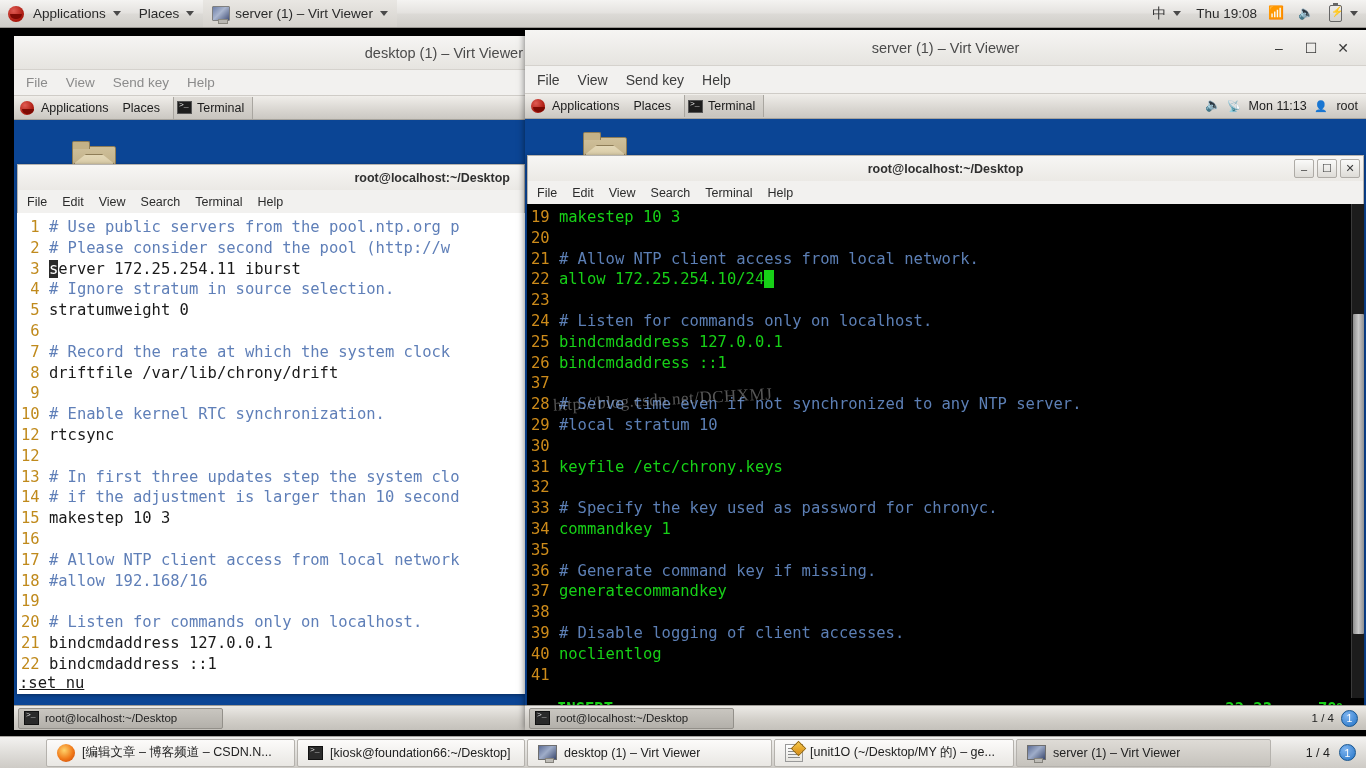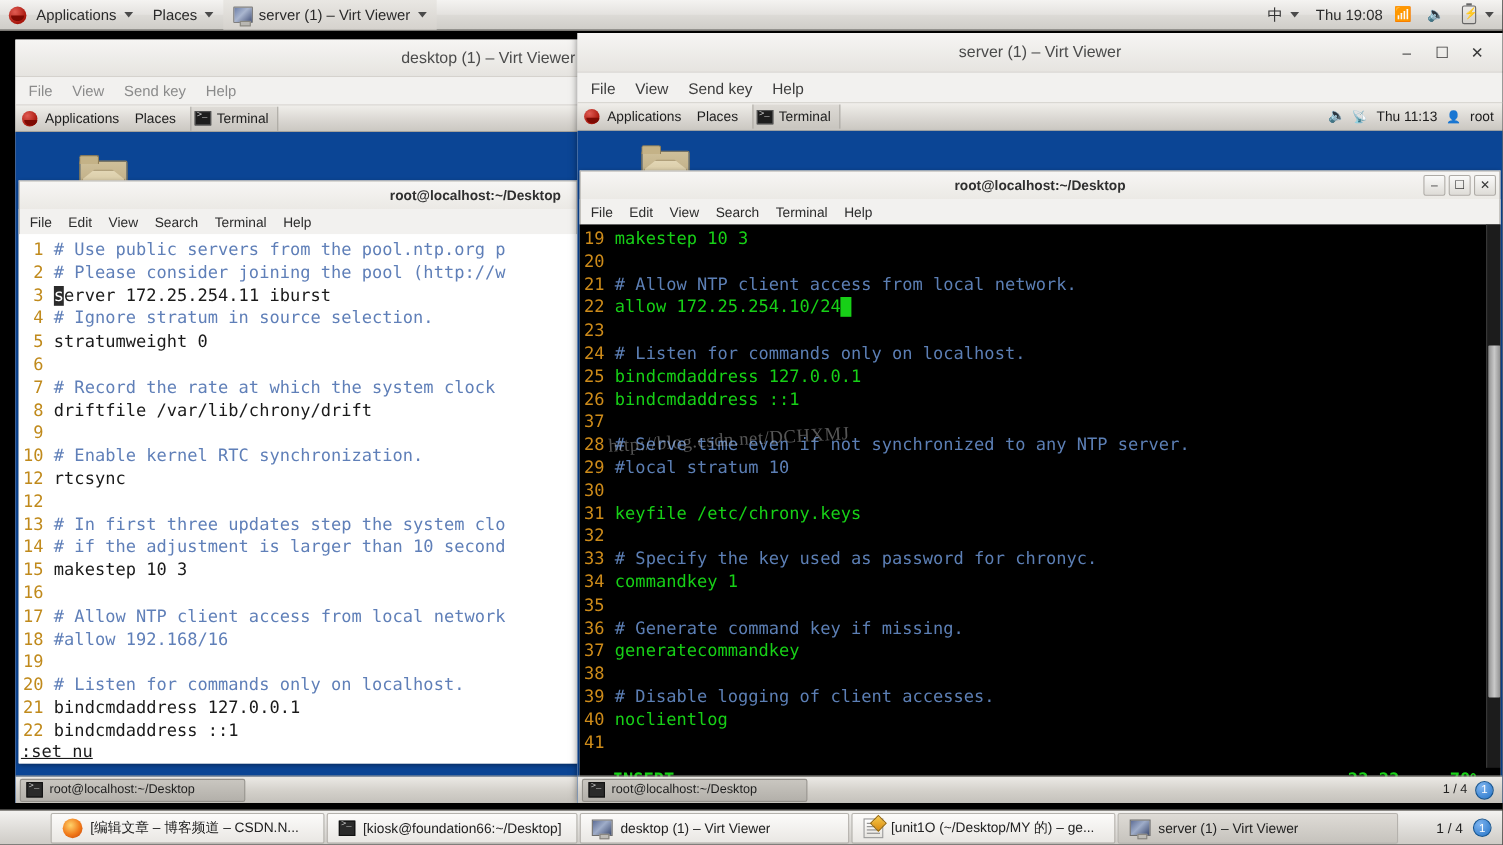--- a/index.html
+++ b/index.html
@@ -361,21 +361,21 @@
           <span>File</span>
           <span>Edit</span>
           <span>View</span>
           <span>Search</span>
           <span>Terminal</span>
           <span>Help</span>
         </div>
         <div class="gterm-body light" style="height:481px; padding:4px 16px 0 0;">
           <div id="left-lines">
               <div class="vline"><span class="lnum" style="width:22.6px"> 1</span> <span class="cmt"># Use public servers from the pool.ntp.org p</span></div>
-              <div class="vline"><span class="lnum" style="width:22.6px"> 2</span> <span class="cmt"># Please consider joining the pool (http://w</span></div>
+              <div class="vline"><span class="lnum" style="width:22.6px"> 2</span> <span class="cmt"># Please consider second the pool (http://w</span></div>
               <div class="vline"><span class="lnum" style="width:22.6px"> 3</span> <span class="txt-plain"><span class="cursor-blk-light">s</span>erver 172.25.254.11 iburst</span></div>
               <div class="vline"><span class="lnum" style="width:22.6px"> 4</span> <span class="cmt"># Ignore stratum in source selection.</span></div>
               <div class="vline"><span class="lnum" style="width:22.6px"> 5</span> <span class="txt-plain">stratumweight 0</span></div>
               <div class="vline"><span class="lnum" style="width:22.6px"> 6</span> <span class="txt-plain"></span></div>
               <div class="vline"><span class="lnum" style="width:22.6px"> 7</span> <span class="cmt"># Record the rate at which the system clock</span></div>
               <div class="vline"><span class="lnum" style="width:22.6px"> 8</span> <span class="txt-plain">driftfile /var/lib/chrony/drift</span></div>
               <div class="vline"><span class="lnum" style="width:22.6px"> 9</span> <span class="txt-plain"></span></div>
               <div class="vline"><span class="lnum" style="width:22.6px">10</span> <span class="cmt"># Enable kernel RTC synchronization.</span></div>
               <div class="vline"><span class="lnum" style="width:22.6px">12</span> <span class="txt-plain">rtcsync</span></div>
               <div class="vline"><span class="lnum" style="width:22.6px">12</span> <span class="txt-plain"></span></div>
@@ -428,21 +428,21 @@
       <span class="redhat-logo" style="margin-left:2px;width:14px;height:14px;"></span>
       <span class="gp-item">Applications</span>
       <span class="gp-item">Places</span>
       <span class="gp-task">
         <span class="term-ico"></span>
         <span>Terminal</span>
       </span>
       <span class="guest-panel-right">
         <span class="speaker-ico tray-ico" style="width:14px;margin:0;"></span>
         <span style="font-size:11px;color:#333;">📡</span>
-        <span>Thu 11:13</span>
+        <span>Mon 11:13</span>
         <span style="font-size:11px;">👤</span>
         <span>root</span>
       </span>
     </div>
 
     <div class="guest-desktop" style="position:absolute; left:0; top:89px; right:0; bottom:0;">
       <div class="folder-ico" style="left:58px; top:18px;">
         <div class="back"></div>
           <div class="tab"></div>
           <div class="flap"></div>

